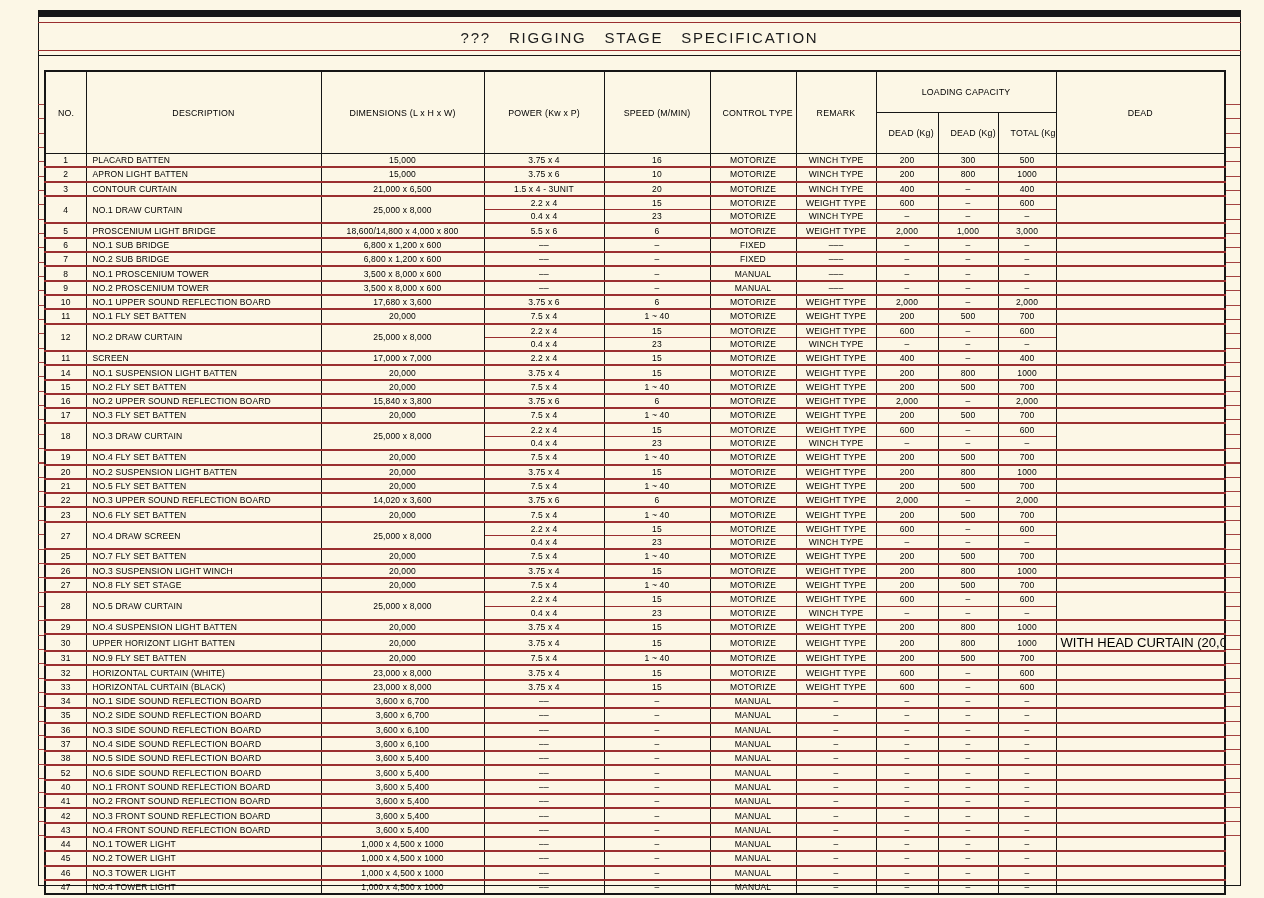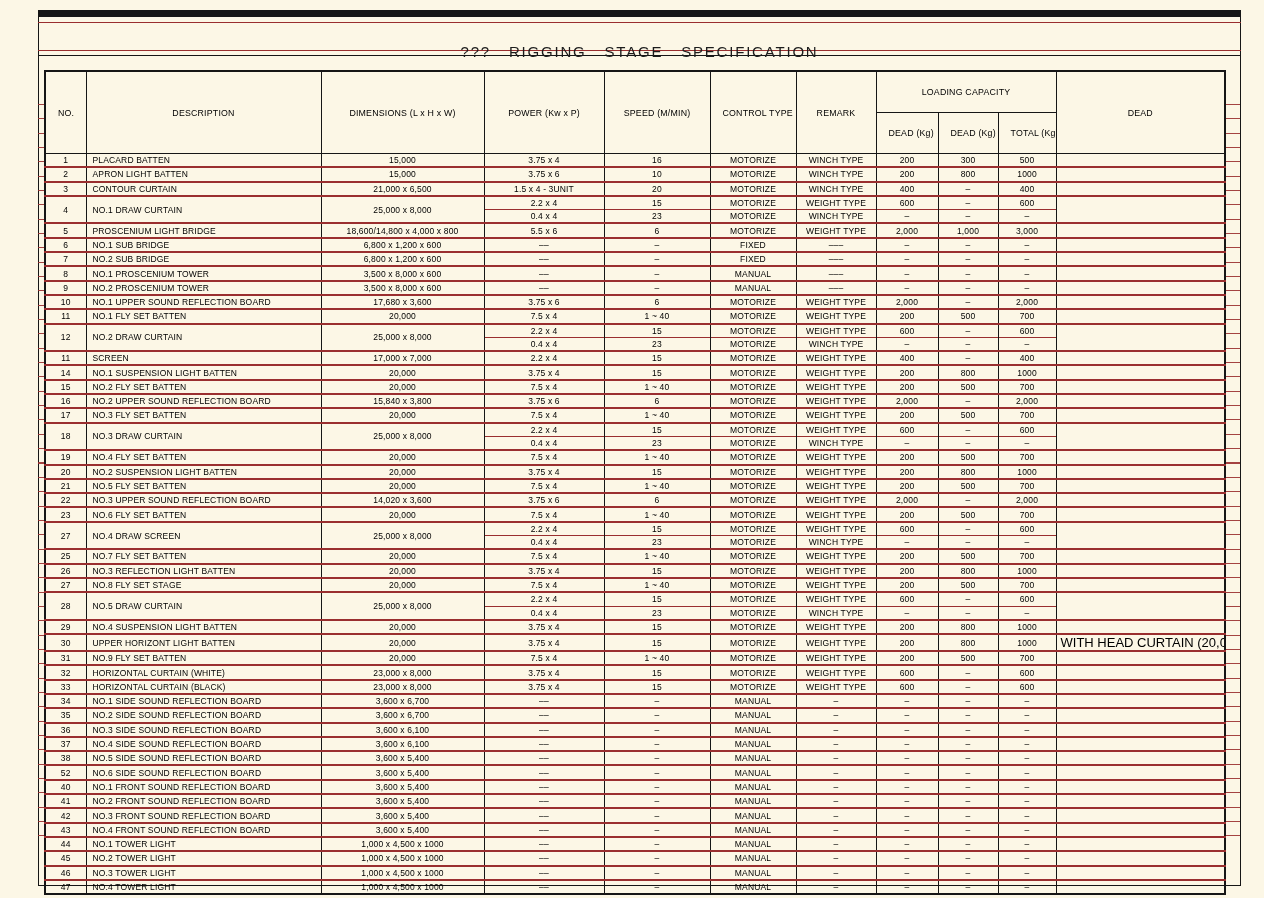--- a/index.html
+++ b/index.html
@@ -32,21 +32,21 @@
     position:absolute;left:0;top:5px;width:100%;height:0;
     border-top:1px solid var(--red);
   }
   .titlebox .redline-bottom{
     position:absolute;left:0;bottom:4px;width:100%;height:0;
     border-top:1px solid var(--red);
   }
   .title{
     position:absolute;left:0;top:8px;width:100%;height:26px;
     text-align:center;line-height:26px;
-    font-size:15px;letter-spacing:1.8px;word-spacing:12px;color:#1c1c1c;margin-top:14px;
+    font-size:15px;letter-spacing:1.8px;word-spacing:12px;color:#1c1c1c;
   }
   
   .stub{
     position:absolute;top:104px;height:746px;
     background:repeating-linear-gradient(to bottom,
       var(--red) 0 1px, transparent 1px 14.34px);
     opacity:.9;
   }
   .stub-left{left:38px;width:6px;}
   .stub-right{left:1225px;width:15px;}
@@ -480,21 +480,21 @@
           <td>1 ~ 40</td>
           <td>MOTORIZE</td>
           <td>WEIGHT TYPE</td>
           <td>200</td>
           <td>500</td>
           <td>700</td>
           <td class="l note"></td>
         </tr>
         <tr class="item-start">
           <td>26</td>
-          <td class="l">NO.3 REFLECTION LIGHT BATTEN</td>
+          <td class="l">NO.3 SUSPENSION LIGHT WINCH</td>
           <td>20,000</td>
           <td>3.75 x 4</td>
           <td>15</td>
           <td>MOTORIZE</td>
           <td>WEIGHT TYPE</td>
           <td>200</td>
           <td>800</td>
           <td>1000</td>
           <td class="l note"></td>
         </tr>

